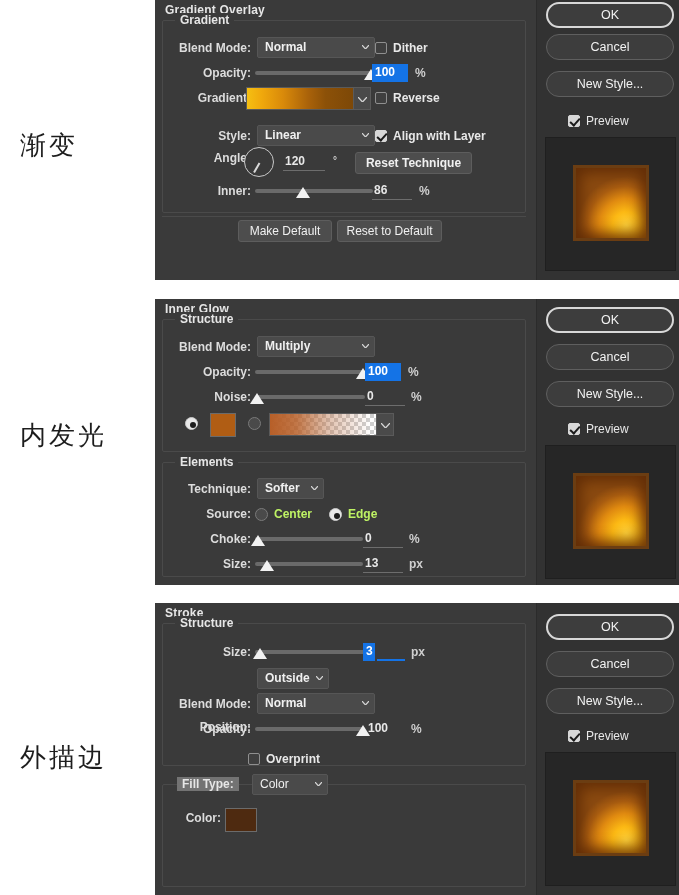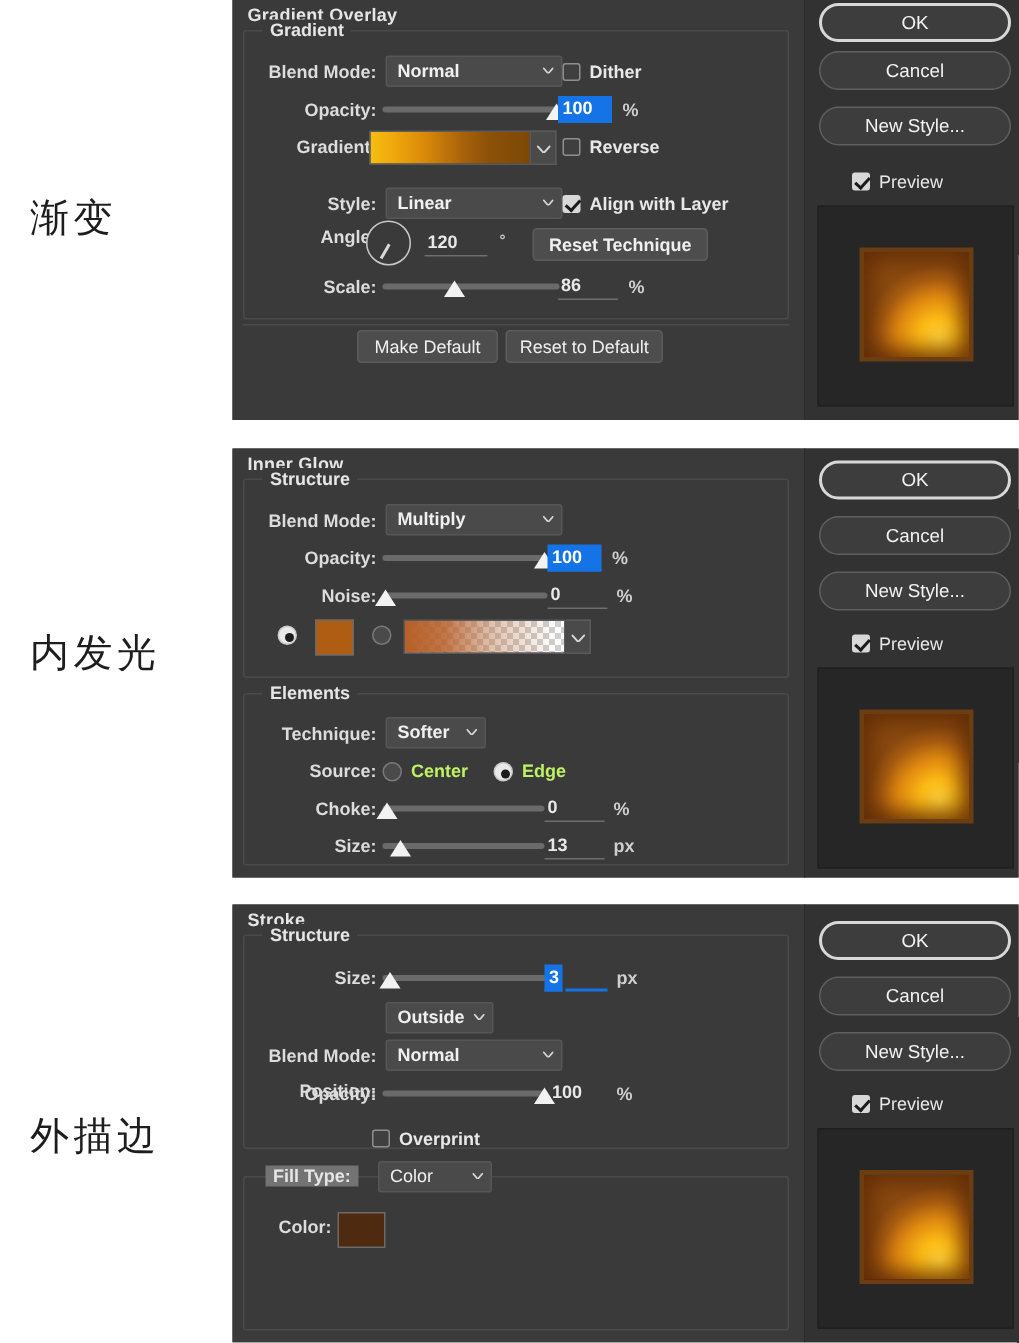--- a/index.html
+++ b/index.html
@@ -280,21 +280,21 @@
           <div class="lbl" style="left:0; width:88px;">Angle:</div>
           <div class="dial" style="left:81px; top:0px;">
             <span class="hand" id="angle-hand" style="transform: rotate(-150deg);"></span>
           </div>
           <div class="numf" style="left:120px; top:6px; width:42px;">120</div>
           <div class="unit" style="left:170px; top:5px; font-size:10px;">°</div>
           <div class="btn" style="left:192px; top:5px; width:117px;">Reset Technique</div>
         </div>
 
         <div class="row" style="top:159px;">
-          <div class="lbl" style="left:0; width:88px;">Scale:</div>
+          <div class="lbl" style="left:0; width:88px;">Inner:</div>
           <div class="slider" style="left:92px; width:118px;">
             <span class="track"></span>
             <span class="thumb" style="left:48px;"></span>
           </div>
           <div class="numf" style="left:209px; width:40px; top:2px;">86</div>
           <div class="unit" style="left:256px; top:2px;">%</div>
         </div>
       </div>
 
       <div class="divider" style="top:216px;"></div>

